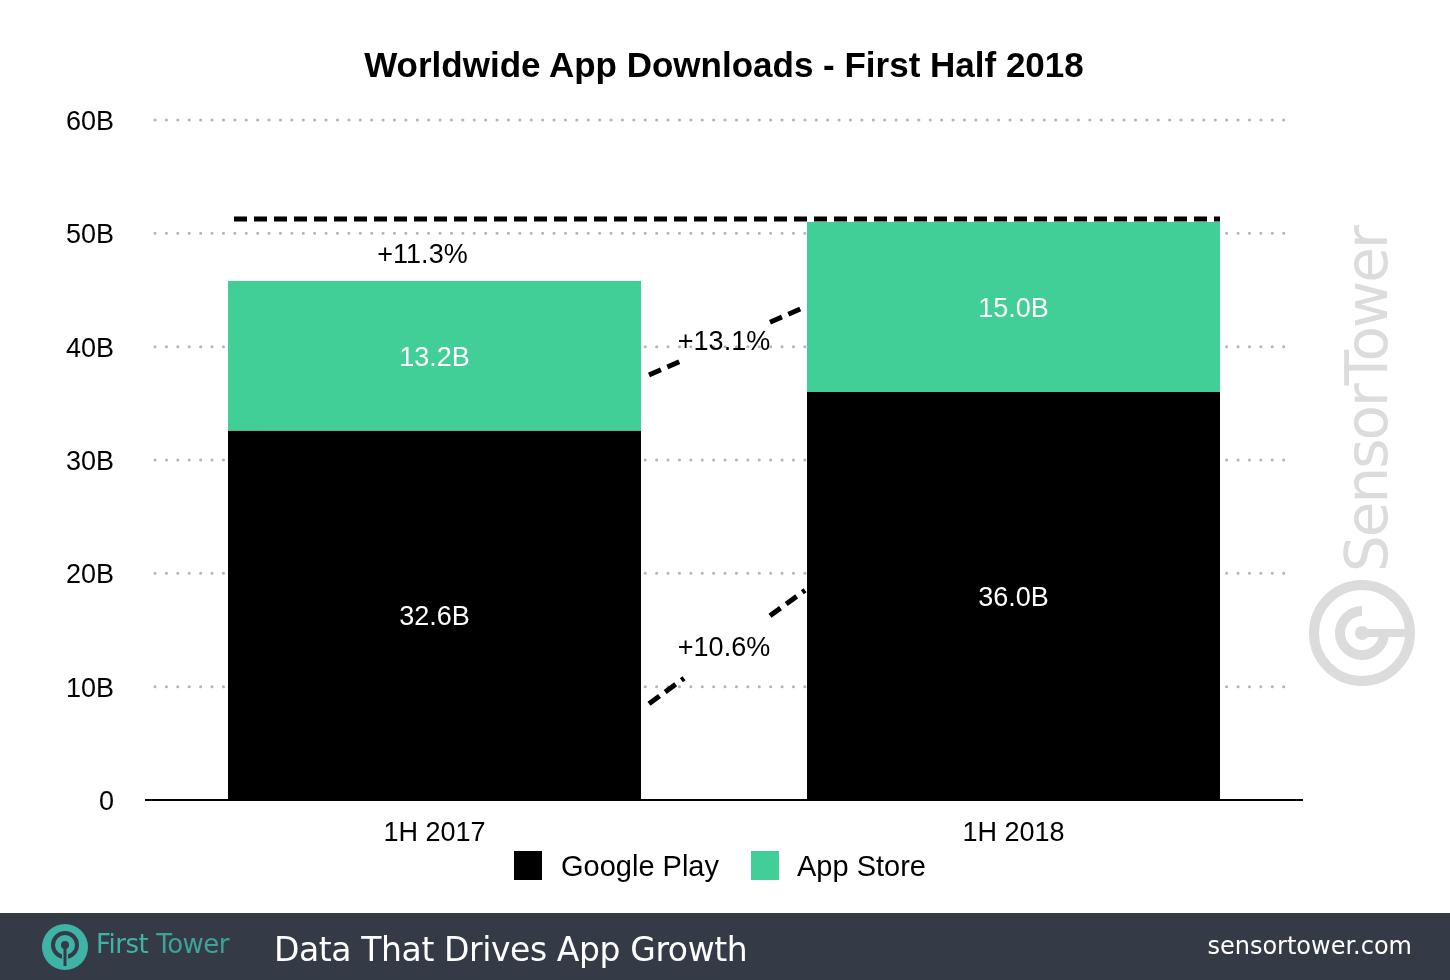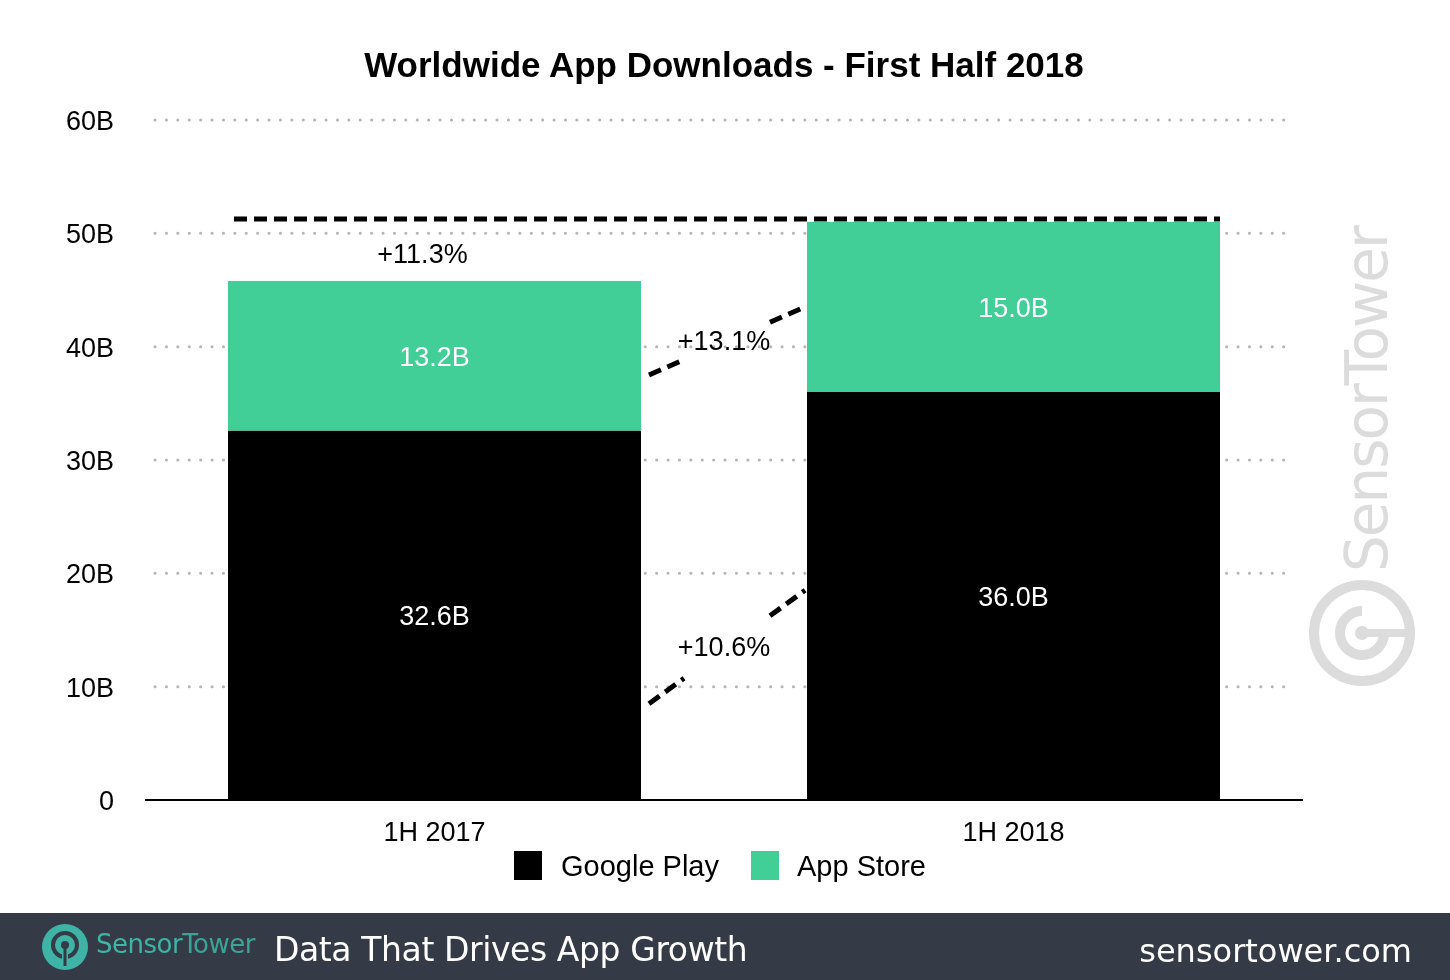--- a/index.html
+++ b/index.html
@@ -5,23 +5,23 @@
     html, body { margin: 0; padding: 0; background: #ffffff; }
     body { width: 1450px; height: 980px; position: relative; overflow: hidden; font-family: "Liberation Sans", sans-serif; }
     #chart { position: absolute; left: 0; top: 0; }
     .footer {
       position: absolute; left: 0; top: 913px; width: 1450px; height: 67px;
       background: #353b46; color: #ffffff;
     }
     .footer .logo { position: absolute; left: 42px; top: 11px; width: 46px; height: 46px; }
     .footer .brand { position: absolute; left: 96px; top: 16px; font-family: "DejaVu Sans", sans-serif; font-size: 26px; letter-spacing: -0.5px; }
     .footer .brand .b1 { color: #3fb4a6; }
-    .footer .brand .b2 { color: #3fb4a6; opacity: 0.85; }
+    .footer .brand .b2 { color: #3fb4a6; opacity: 0.85; margin-left: 8px; }
     .footer .tagline { position: absolute; left: 274px; top: 17px; font-family: "DejaVu Sans", sans-serif; font-size: 33px; color: #ffffff; letter-spacing: -0.4px; }
-    .footer .site { position: absolute; right: 38px; top: 19px; font-family: "DejaVu Sans", sans-serif; font-size: 32px; color: #ffffff; }
+    .footer .site { position: absolute; right: 38px; top: 19px; font-family: "DejaVu Sans", sans-serif; font-size: 24px; color: #ffffff; }
   </style>
 </head>
 <body>
 
 <svg id="chart" width="1450" height="913">
   <text id="chart-title" x="724" y="77" text-anchor="middle" font-family="Liberation Sans, sans-serif" font-weight="bold" font-size="35" fill="#000">Worldwide App Downloads - First Half 2018</text>
 
   <g opacity="1">
     <g>
       <circle cx="1362" cy="633" r="48" fill="none" stroke="#dcdcdc" stroke-width="10"></circle>
@@ -88,16 +88,16 @@
 </svg>
 
 <div class="footer">
   <svg class="logo" viewBox="0 0 46 46">
     <circle cx="23" cy="23" r="23" fill="#3fb4a6"></circle>
     <circle cx="23" cy="21" r="12" fill="none" stroke="#353b46" stroke-width="4"></circle>
     <rect x="20" y="21" width="6" height="24" fill="#3fb4a6"></rect>
     <line x1="23" y1="21" x2="23" y2="42" stroke="#353b46" stroke-width="3"></line>
     <circle cx="23" cy="21" r="4" fill="#353b46"></circle>
   </svg>
-  <div class="brand"><span class="b1">Sensor</span><span class="b2">Tower</span></div>
+  <div class="brand"><span class="b1">First</span><span class="b2">Tower</span></div>
   <div class="tagline">Data That Drives App Growth</div>
   <div class="site">sensortower.com</div>
 </div>
 
 </body></html>

